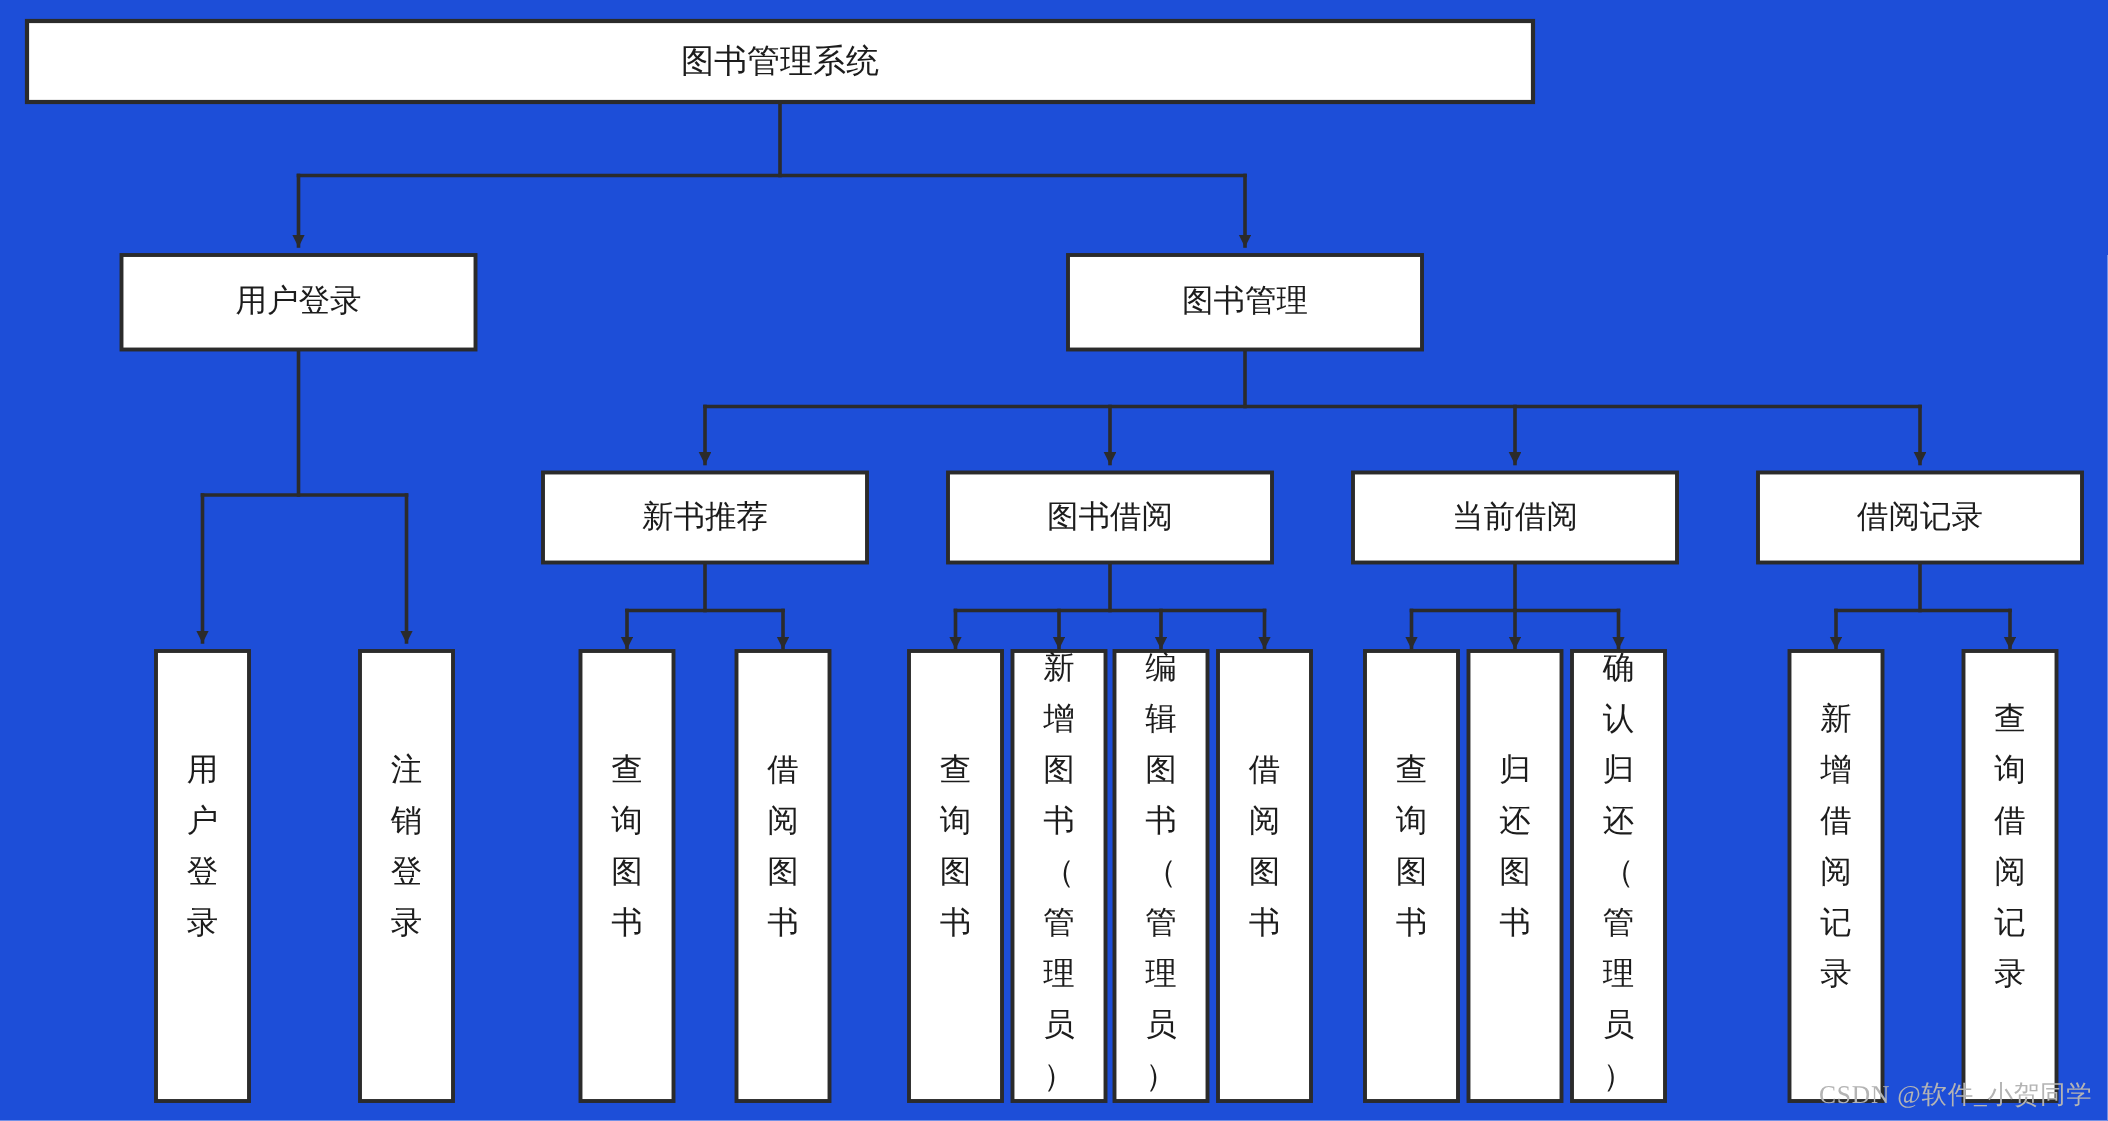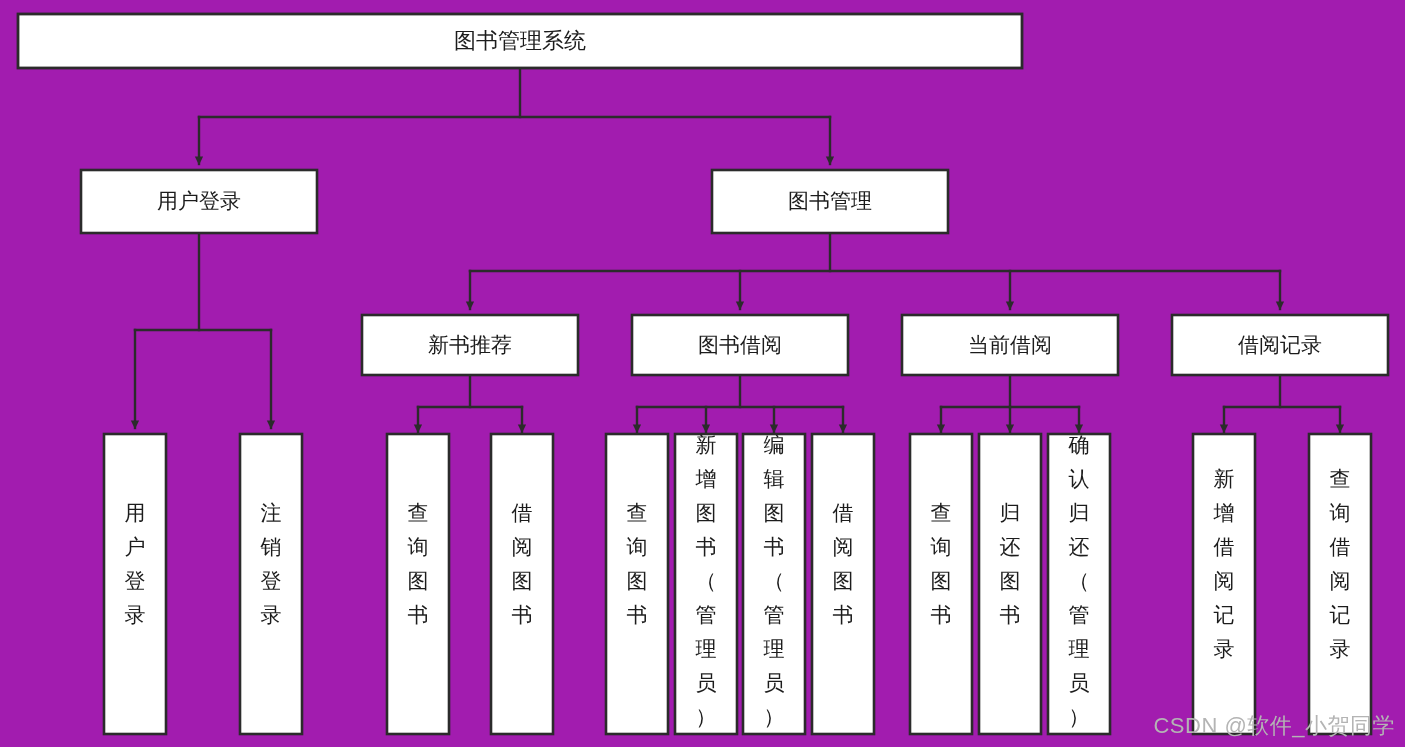--- a/index.html
+++ b/index.html
@@ -10,21 +10,21 @@
   body {
     width: 1405px;
     height: 747px;
     font-family: "Liberation Sans", "DejaVu Sans", sans-serif;
     overflow: hidden;
   }
   #diagram-root {
     position: relative;
     width: 1405px;
     height: 747px;
-    background: #a21caf;
+    background: #1d4ed8;
   }
   svg.canvas {
     position: absolute;
     left: 0;
     top: 0;
     width: 1405px;
     height: 747px;
   }
   .node-box {
     fill: #ffffff;
@@ -55,22 +55,22 @@
   .leaf-label {
     font-family: "Liberation Sans", "DejaVu Sans", sans-serif;
     fill: #1c1c1c;
     font-size: 21px;
     text-anchor: middle;
   }
   .watermark-text {
     position: absolute;
     right: 10px;
     bottom: 6px;
-    font-family: Liberation Sans, sans-serif;
-    font-size: 22px;
+    font-family: Liberation Serif, serif;
+    font-size: 17px;
     color: #b4b4b4;
     white-space: nowrap;
     letter-spacing: 0.5px;
   }
 </style>
 </head>
 <body>
 
 <div id="diagram-root">
 

